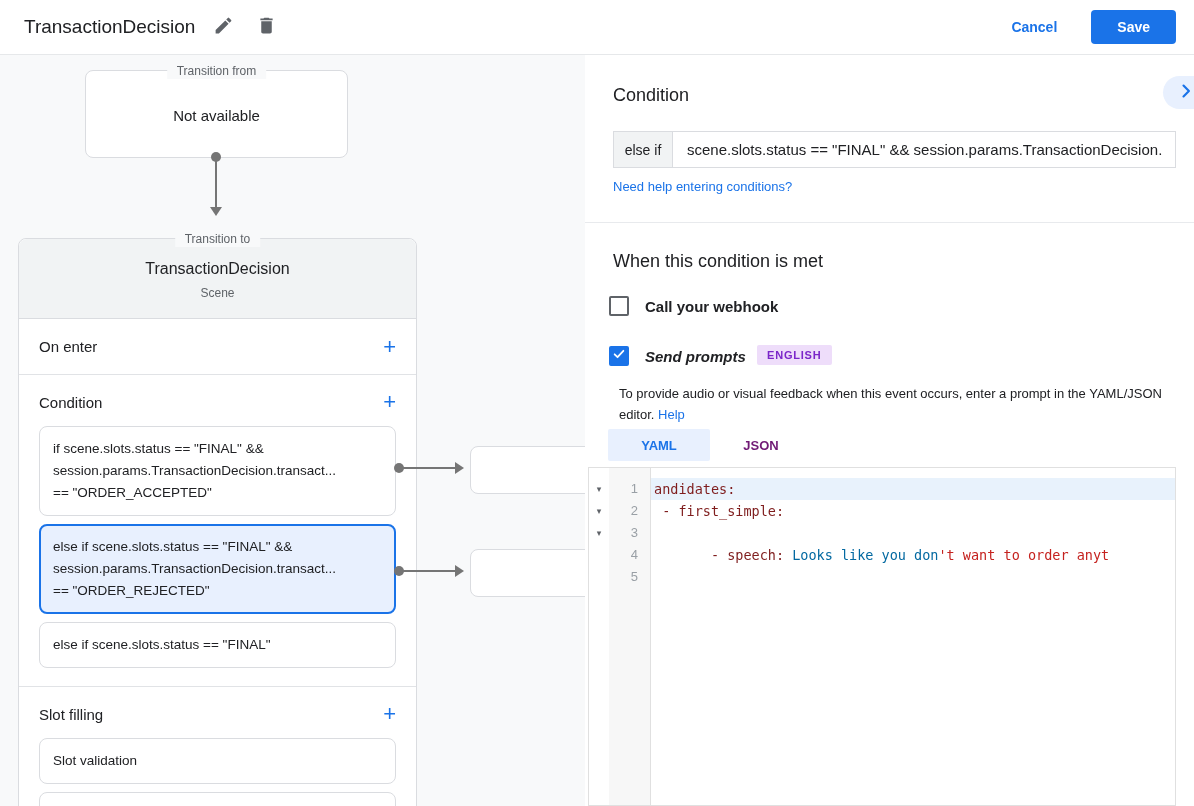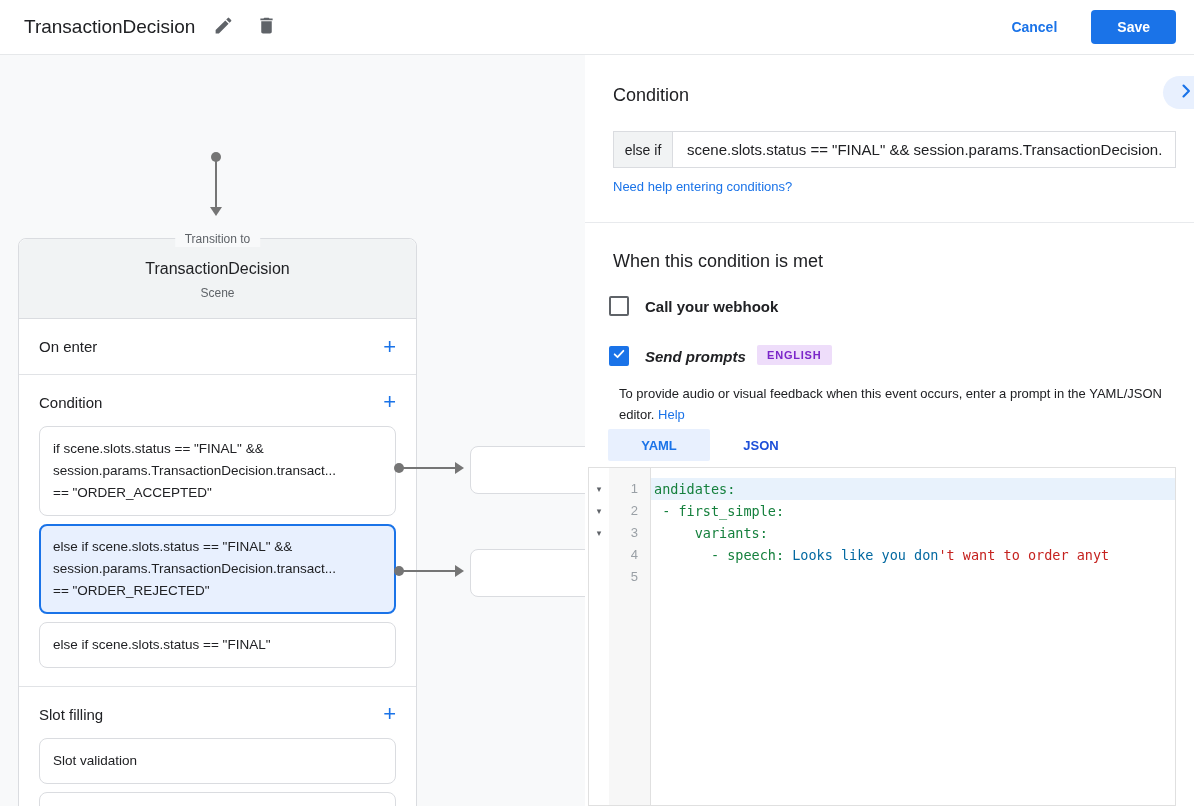--- a/index.html
+++ b/index.html
@@ -80,37 +80,37 @@
   .lang-badge { position:absolute; left:172px; top:290px; background:#eeddfa; color:#7b26c9;
     font-size:11px; font-weight:600; letter-spacing:0.8px; padding:4px 10px; border-radius:2px; }
   .panel-desc { position:absolute; left:34px; top:328px; width:556px; font-size:13px;
     line-height:1.62; color:#202124; }
   .panel-desc a { color:#1a73e8; text-decoration:none; cursor:pointer; }
 
   .tabs { position:absolute; left:23px; top:374px; display:flex; }
   .tab { width:102px; height:32px; display:flex; align-items:center; justify-content:center;
     font-size:13px; font-weight:700; cursor:pointer; border-radius:2px; }
   .tab.active { background:#e8f0fe; color:#1a73e8; }
-  .tab.inactive { background:transparent; color:#1d4ed8; }
+  .tab.inactive { background:transparent; color:#701a75; }
 
   
   .editor { position:absolute; left:3px; top:412px; width:588px; height:339px;
     border:1px solid #e0e0e0; background:#fff; overflow:hidden; }
   .ed-gutter-bg { position:absolute; left:20px; top:0; width:42px; height:100%;
     background:#f7f7f7; border-right:1px solid #e0e0e0; }
   .ed-rows { position:absolute; left:0; top:10px; width:100%; }
   .ed-row { display:flex; height:22px; }
   .ed-fold { width:20px; text-align:center; font-size:9px; color:#5f6368; line-height:22px;
     cursor:pointer; position:relative; z-index:2; }
   .ed-num { width:42px; text-align:right; padding-right:13px; font-size:13px; color:#9aa0a6;
     line-height:22px; position:relative; z-index:2; }
   .ed-code { flex:1; white-space:pre; font-family:"DejaVu Sans Mono", monospace; font-size:13.5px;
     line-height:22px; padding-left:3px; color:#202124; overflow:hidden; cursor:text; }
   .ed-row.active .ed-code { background:#e8f2fc; }
-  .tok-key { color:#15803d; }
+  .tok-key { color:#7f1d1d; }
   .tok-plain { color:#0369a1; }
   .tok-string { color:#c5221f; }
 </style>
 </head>
 <body>
 
 <header class="topbar">
   <h1>TransactionDecision</h1>
   <button class="icon-btn">
     <span>
@@ -126,20 +126,24 @@
         </svg>
     </span>
   </button>
   <div class="spacer"></div>
   <button class="cancel-btn">Cancel</button>
   <button class="save-btn">Save</button>
 </header>
 
 <div class="canvas">
 
+  <div class="node tfrom">
+    <span class="legend">Transition from</span>
+    <div class="tfrom-value">Not available</div>
+  </div>
 
   <div class="dot" style="left:211px; top:97px;"></div>
   <div class="vline" style="left:215px; top:103px; height:50px;"></div>
   <div class="arrow-down" style="left:210px; top:152px;"></div>
 
   <div class="node scene">
     <span class="legend">Transition to</span>
     <div class="scene-header">
       <div class="scene-title">TransactionDecision</div>
       <div class="scene-subtitle">Scene</div>
@@ -246,21 +250,20 @@
         <span class="ed-code"><span class="tok-key">andidates:</span></span>
       </div>
       <div class="ed-row">
         <span class="ed-fold">▾</span>
         <span class="ed-num">2</span>
         <span class="ed-code"><span class="tok-key"> - first_simple:</span></span>
       </div>
       <div class="ed-row">
         <span class="ed-fold">▾</span>
         <span class="ed-num">3</span>
-        <span class="ed-code"><span class="tok-key">     variants:</span></span>
       </div>
       <div class="ed-row">
         <span class="ed-fold"></span>
         <span class="ed-num">4</span>
         <span class="ed-code"><span class="tok-key">       - speech: </span><span class="tok-plain">Looks like you don</span><span class="tok-string">'t want to order anyt</span></span>
       </div>
       <div class="ed-row">
         <span class="ed-fold"></span>
         <span class="ed-num">5</span>
         <span class="ed-code"></span>

